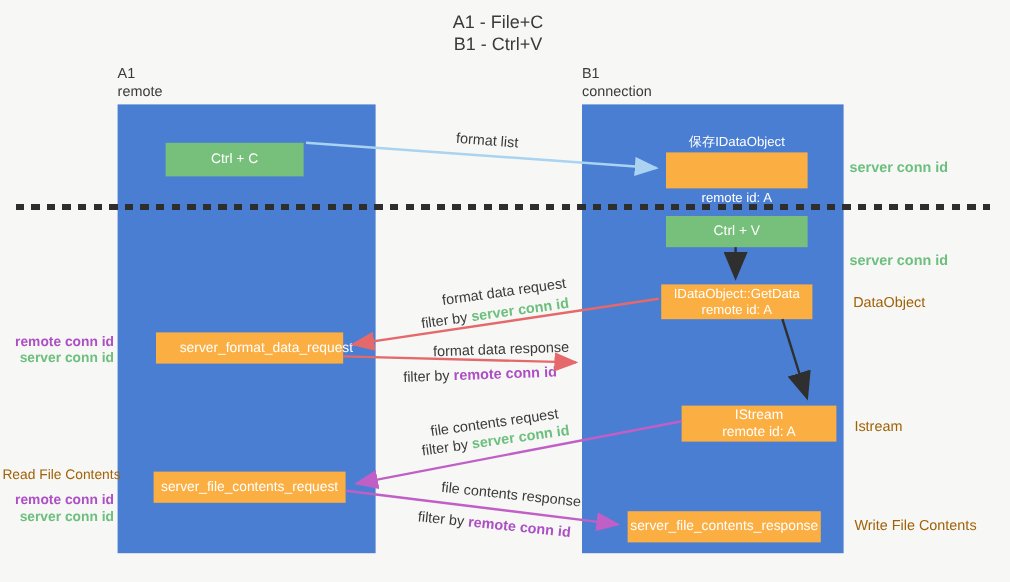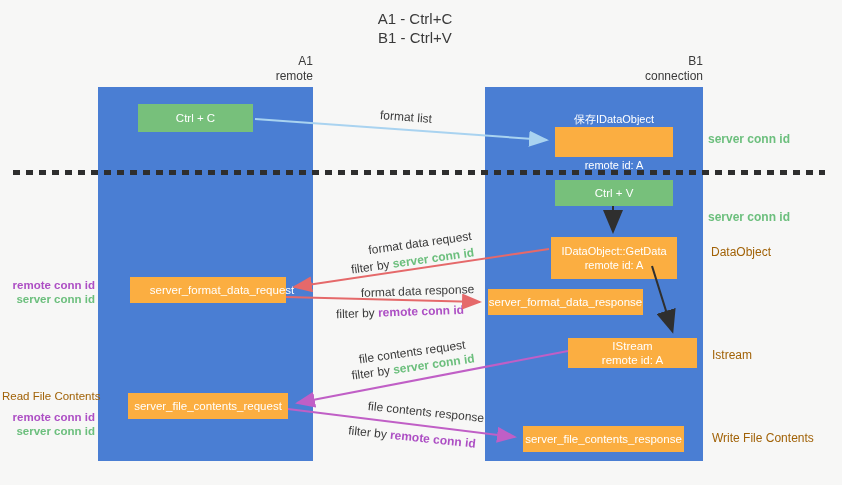--- a/index.html
+++ b/index.html
@@ -12,21 +12,21 @@
     position:relative;
     width:842px;height:485px;
     background:#f7f7f6;
     overflow:hidden;
   }
   .abs{position:absolute;}
   .title{
     font-size:15px;line-height:19px;text-align:center;color:#3a3a3a;
   }
   .col-header{
-    font-size:12px;line-height:15px;text-align:right;color:#3a3a3a;
+    font-size:12px;line-height:15px;text-align:left;color:#3a3a3a;
   }
   .column{
     background:#4a7ed3;
   }
   .node{
     display:flex;flex-direction:column;align-items:center;justify-content:center;
     color:#ffffff;text-align:center;
     font-size:11.5px;line-height:14px;
     box-sizing:border-box;
   }
@@ -47,63 +47,60 @@
     transform-origin:center center;
   }
   svg{position:absolute;left:0;top:0;pointer-events:none;}
 </style>
 </head>
 <body>
 
 <div id="canvas">
 
   <div class="abs title" style="left:320px;top:9px;width:190px;">
-    <div>A1 - Ctrl+C</div>
+    <div>A1 - File+C</div>
     <div>B1 - Ctrl+V</div>
   </div>
 
   <div class="abs col-header" style="left:98px;top:54px;width:215px;">
     <div>A1</div>
     <div>remote</div>
   </div>
   <div class="abs col-header" style="left:485px;top:54px;width:218px;">
     <div>B1</div>
     <div>connection</div>
   </div>
 
   <div class="abs column" style="left:98px;top:87px;width:215px;height:374px;"></div>
   <div class="abs column" style="left:485px;top:87px;width:218px;height:374px;"></div>
 
   <div class="abs divider" style="left:13px;top:170px;width:812px;"></div>
 
-  <div class="abs node green" style="left:138px;top:104px;width:115px;height:28px;">
+  <div class="abs node green" style="left:138px;top:119px;width:115px;height:28px;">
     <div>Ctrl + C</div>
   </div>
 
   <div class="abs node orange" style="left:555px;top:127px;width:118px;height:30px;font-size:11px;gap:32px;">
     <div>保存IDataObject</div>
     <div>remote id: A</div>
   </div>
 
   <div class="abs node green" style="left:555px;top:180px;width:118px;height:26px;">
     <div>Ctrl + V</div>
   </div>
 
-  <div class="abs node orange" style="left:551px;top:237px;width:126px;height:42px;font-size:11px;">
+  <div class="abs node orange" style="left:551px;top:237px;width:126px;height:29px;font-size:11px;">
     <div>IDataObject::GetData</div>
     <div>remote id: A</div>
   </div>
 
   <div class="abs node orange" style="left:130px;top:277px;width:156px;height:26px;padding-left:28px;">
     <div>server_format_data_request</div>
   </div>
 
-  <div class="abs node orange" style="left:488px;top:289px;width:155px;height:26px;">
-    <div>server_format_data_response</div>
-  </div>
 
   <div class="abs node orange" style="left:568px;top:338px;width:129px;height:30px;">
     <div>IStream</div>
     <div>remote id: A</div>
   </div>
 
   <div class="abs node orange" style="left:523px;top:426px;width:161px;height:26px;">
     <div>server_file_contents_response</div>
   </div>
 

